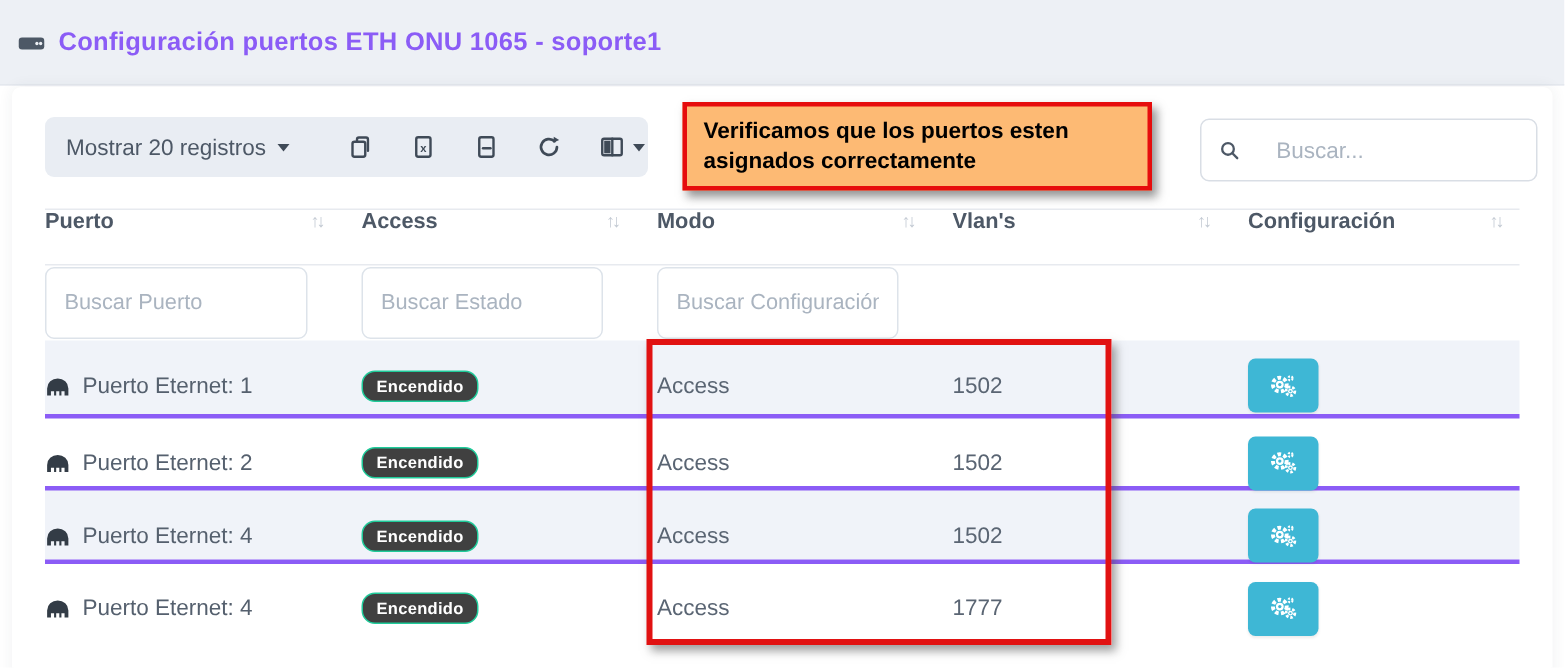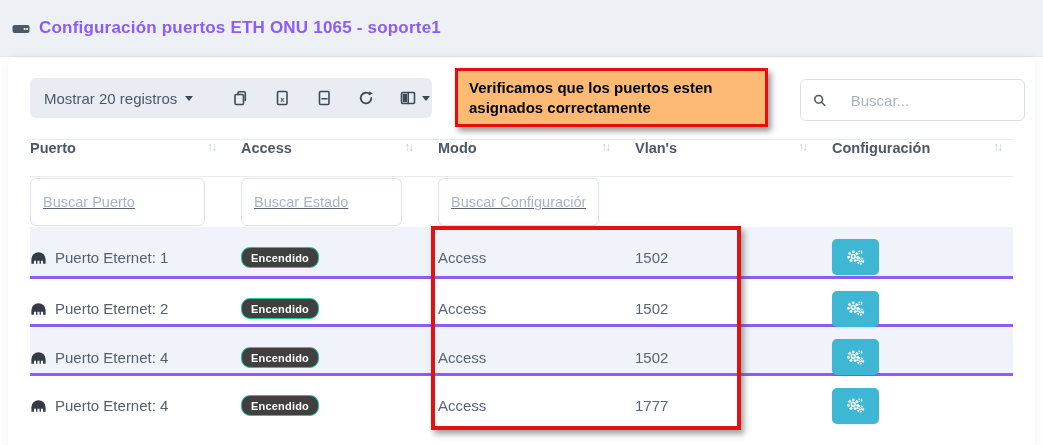--- a/index.html
+++ b/index.html
@@ -33,21 +33,21 @@
   .grid{ display:grid; grid-template-columns:197px 197px 197px 197px 195px;}
   .thead{ border-top:1px solid #e7eaef; border-bottom:1px solid #e7eaef; height:38px;}
   .th{ display:flex; align-items:flex-start; justify-content:space-between; padding-right:8px; padding-left:14px;
        font-weight:bold; color:#4d5866; font-size:14.5px; cursor:pointer;}
   .th:first-child{ padding-left:0;}
   .sort{ color:#c3cad3; font-size:12px; letter-spacing:-2px; padding-right:4px;}
   .filters{ height:50px; align-items:center;}
   .fcell{ padding-left:14px; display:flex; align-items:center; height:50px;}
   .fcell:first-child{ padding-left:0;}
   .fcell input{ width:calc(100% - 22px); height:48px; border:1px solid #dde3ea; border-radius:6px; padding:0 12px;
-                font-size:14.5px; color:#5a6573; outline:none; font-family:"Liberation Sans",sans-serif;text-decoration:underline;}
+                font-size:14.5px; color:#5a6573; outline:none; font-family:"Liberation Sans",sans-serif;}
   .fcell input::placeholder{ color:#aab4c0;}
   .tr{ height:48.5px; align-items:center; border-top:3px solid #8b5cf6;}
   .tr:first-child{ border-top:none;}
   .tr.odd{ background:#f0f3f9;}
   .td{ padding-left:14px; display:flex; align-items:center; height:100%; color:#5a6573;margin-top:12px;}
   .td:first-child{ padding-left:0;}
   .td.puerto{ gap:8px; color:#55606e;}
   .badge{ display:inline-block; background:#404040; color:#fff; font-size:11px; font-weight:bold;
           padding:4px 9px 3px; border-radius:9px; border:1px solid #1fcb9a; letter-spacing:.2px;}
   .cfgbtn{ width:47px; height:36px; background:#3eb7d5; border:none; border-radius:5px; cursor:pointer;

